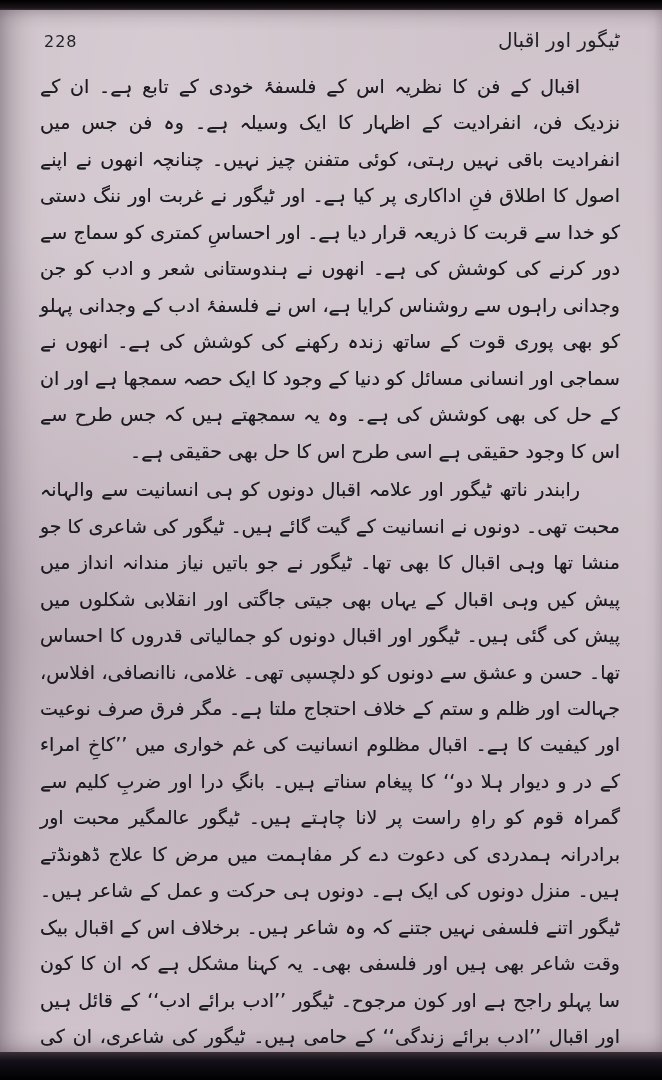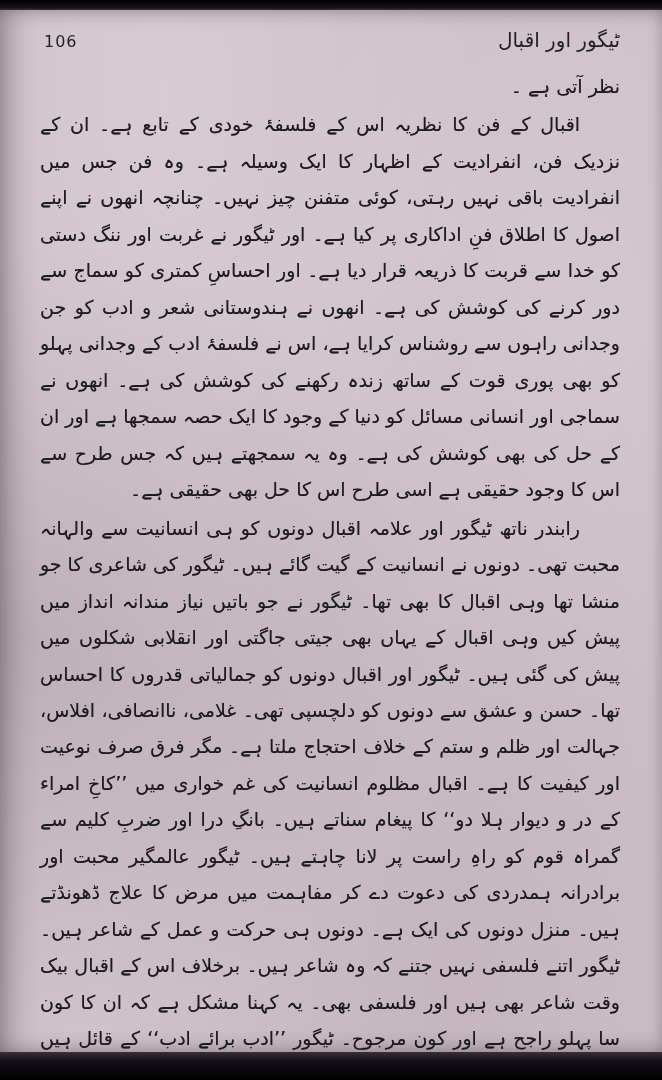--- a/index.html
+++ b/index.html
@@ -86,25 +86,24 @@
   }
 </style>
 </head>
 <body>
 
 <div class="scan-frame">
   <div class="scan-bar-top"></div>
 
   <div class="page">
     <div class="page-header">
-      <span class="page-number">106</span>
+      <span class="page-number">228</span>
       <span class="header-title" dir="rtl" lang="ur">ٹیگور اور اقبال</span>
     </div>
 
     <div class="body-text" dir="rtl" lang="ur">
-      <p class="para continuation">نظر آتی ہے ۔</p>
       <p class="para indented">اقبال کے فن کا نظریہ اس کے فلسفۂ خودی کے تابع ہے۔ ان کے نزدیک فن، انفرادیت کے اظہار کا ایک وسیلہ ہے۔ وہ فن جس میں انفرادیت باقی نہیں رہتی، کوئی متفنن چیز نہیں۔ چنانچہ انھوں نے اپنے اصول کا اطلاق فنِ اداکاری پر کیا ہے۔ اور ٹیگور نے غربت اور ننگ دستی کو خدا سے قربت کا ذریعہ قرار دیا ہے۔ اور احساسِ کمتری کو سماج سے دور کرنے کی کوشش کی ہے۔ انھوں نے ہندوستانی شعر و ادب کو جن وجدانی راہوں سے روشناس کرایا ہے، اس نے فلسفۂ ادب کے وجدانی پہلو کو بھی پوری قوت کے ساتھ زندہ رکھنے کی کوشش کی ہے۔ انھوں نے سماجی اور انسانی مسائل کو دنیا کے وجود کا ایک حصہ سمجھا ہے اور ان کے حل کی بھی کوشش کی ہے۔ وہ یہ سمجھتے ہیں کہ جس طرح سے اس کا وجود حقیقی ہے اسی طرح اس کا حل بھی حقیقی ہے۔</p>
       <p class="para indented">رابندر ناتھ ٹیگور اور علامہ اقبال دونوں کو ہی انسانیت سے والہانہ محبت تھی۔ دونوں نے انسانیت کے گیت گائے ہیں۔ ٹیگور کی شاعری کا جو منشا تھا وہی اقبال کا بھی تھا۔ ٹیگور نے جو باتیں نیاز مندانہ انداز میں پیش کیں وہی اقبال کے یہاں بھی جیتی جاگتی اور انقلابی شکلوں میں پیش کی گئی ہیں۔ ٹیگور اور اقبال دونوں کو جمالیاتی قدروں کا احساس تھا۔ حسن و عشق سے دونوں کو دلچسپی تھی۔ غلامی، ناانصافی، افلاس، جہالت اور ظلم و ستم کے خلاف احتجاج ملتا ہے۔ مگر فرق صرف نوعیت اور کیفیت کا ہے۔ اقبال مظلوم انسانیت کی غم خواری میں ’’کاخِ امراء کے در و دیوار ہلا دو‘‘ کا پیغام سناتے ہیں۔ بانگِ درا اور ضربِ کلیم سے گمراہ قوم کو راہِ راست پر لانا چاہتے ہیں۔ ٹیگور عالمگیر محبت اور برادرانہ ہمدردی کی دعوت دے کر مفاہمت میں مرض کا علاج ڈھونڈتے ہیں۔ منزل دونوں کی ایک ہے۔ دونوں ہی حرکت و عمل کے شاعر ہیں۔ ٹیگور اتنے فلسفی نہیں جتنے کہ وہ شاعر ہیں۔ برخلاف اس کے اقبال بیک وقت شاعر بھی ہیں اور فلسفی بھی۔ یہ کہنا مشکل ہے کہ ان کا کون سا پہلو راجح ہے اور کون مرجوح۔ ٹیگور ’’ادب برائے ادب‘‘ کے قائل ہیں اور اقبال ’’ادب برائے زندگی‘‘ کے حامی ہیں۔ ٹیگور کی شاعری، ان کی تشبیہات و استعارات، ان کے محاوروں اور کہاوتوں میں عام طور پر ہندو تہذیب و تمدن کی ترجمانی ملتی ہے۔ دوسری طرف اقبال نے اپنی شاعری کو</p>
     </div>
   </div>
 
   <div class="scan-bar-bottom"></div>
 </div>
 
 </body></html>

